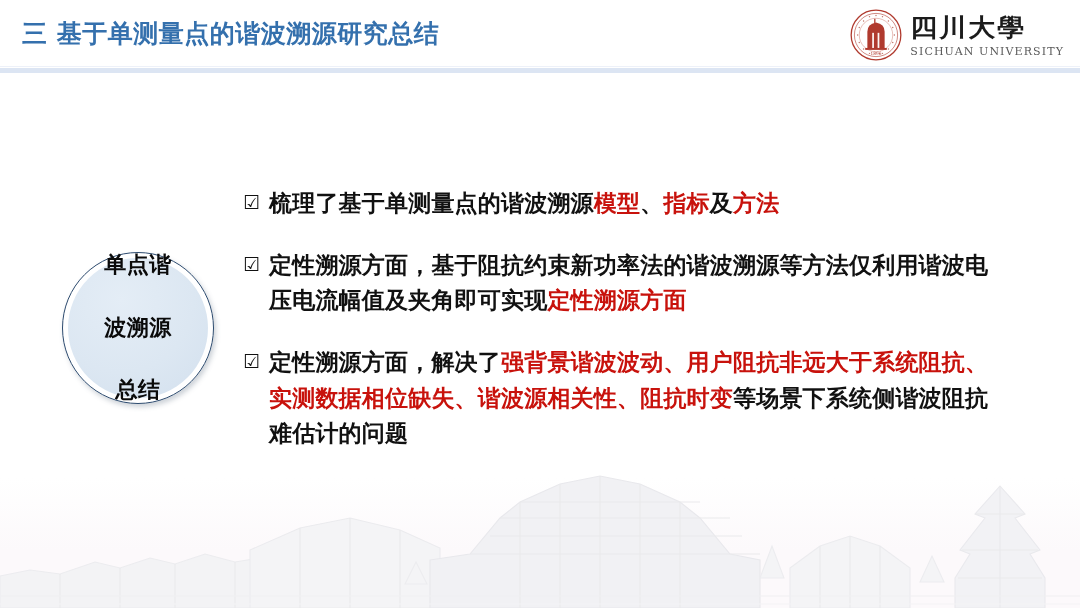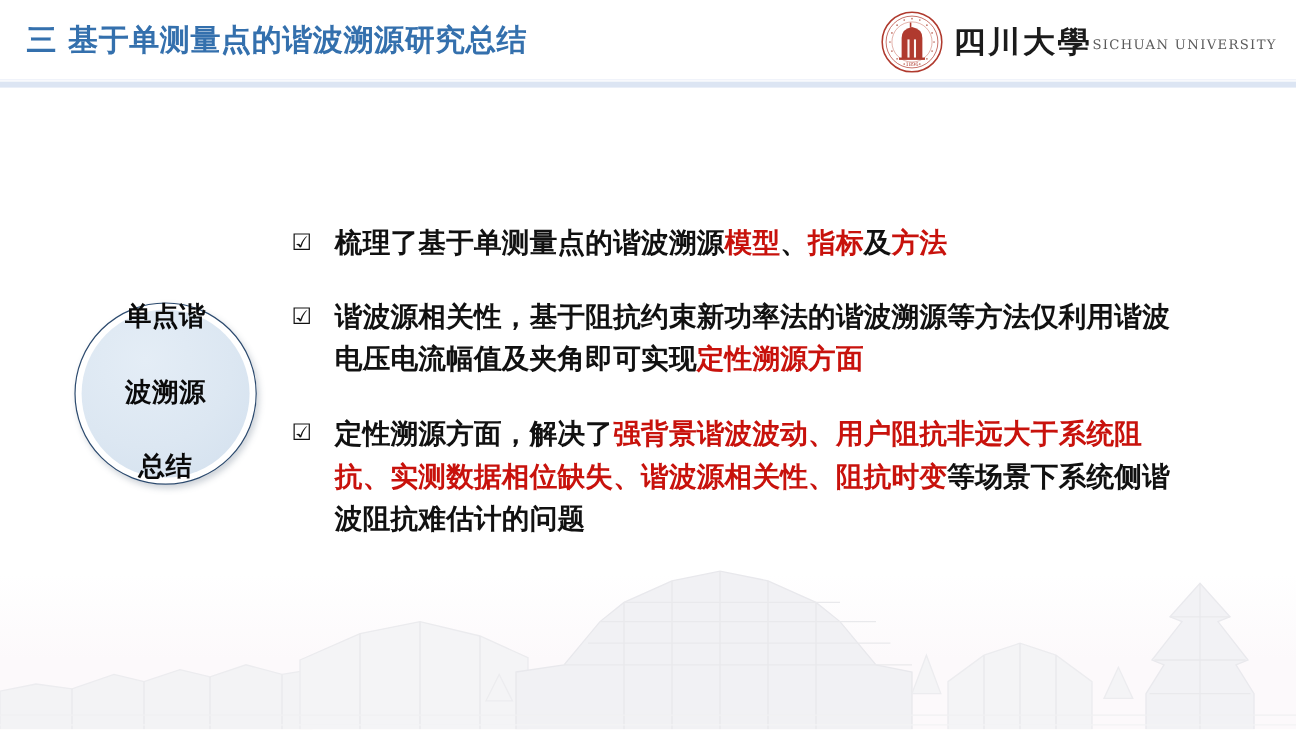--- a/index.html
+++ b/index.html
@@ -78,21 +78,21 @@
   .logo {
     position: absolute;
     right: 16px;
     top: 6px;
     height: 58px;
     display: flex;
     align-items: center;
     gap: 7px;
   }
   .logo-seal { width: 54px; height: 54px; display: block; }
-  .logo-words { display: flex; align-items: center; line-height: 1; }
+  .logo-words { display: flex; flex-direction: column; line-height: 1; }
   .logo-cn {
     font-family: "DejaVu Serif", "Liberation Serif", serif;
     font-size: 27px;
     color: #1b1b1b;
     letter-spacing: 2px;
     font-weight: 600;
     transform: scaleY(0.92);
   }
   .logo-en {
     margin-top: 5px;
@@ -158,21 +158,21 @@
   }
   .bullet + .bullet { margin-top: 26px; }
   .bullet-mark {
     flex: 0 0 auto;
     width: 26px;
     font-size: 19px;
     line-height: 1.72;
     color: #111111;
     font-weight: normal;
   }
-  .bullet-body { flex: 1 1 auto; margin-left: 10px; }
+  .bullet-body { flex: 1 1 auto; }
   .red { color: #C8120C; }
   .blk { color: #111111; }
 </style>
 </head>
 <body>
 
 <div id="slide">
 
   <div class="bottom-tint"></div>
   <div class="watermark">
@@ -263,21 +263,21 @@
     <div class="bullet">
       <span class="bullet-mark">☑</span>
       <span class="bullet-body">
         <span class="blk">梳理了基于单测量点的谐波溯源</span><span class="red">模型</span><span class="blk">、</span><span class="red">指标</span><span class="blk">及</span><span class="red">方法</span>
       </span>
     </div>
 
     <div class="bullet">
       <span class="bullet-mark">☑</span>
       <span class="bullet-body">
-        <span class="blk">谐波源相关性，基于阻抗约束新功率法的谐波溯源等方法仅利用谐波电压电流幅值及夹角即可实现</span><span class="red">定性溯源方面</span>
+        <span class="blk">定性溯源方面，基于阻抗约束新功率法的谐波溯源等方法仅利用谐波电压电流幅值及夹角即可实现</span><span class="red">定性溯源方面</span>
       </span>
     </div>
 
     <div class="bullet">
       <span class="bullet-mark">☑</span>
       <span class="bullet-body">
         <span class="blk">定性溯源方面，解决了</span><span class="red">强背景谐波波动、用户阻抗非远大于系统阻抗、实测数据相位缺失、谐波源相关性、阻抗时变</span><span class="blk">等场景下系统侧谐波阻抗难估计的问题</span>
       </span>
     </div>
 

